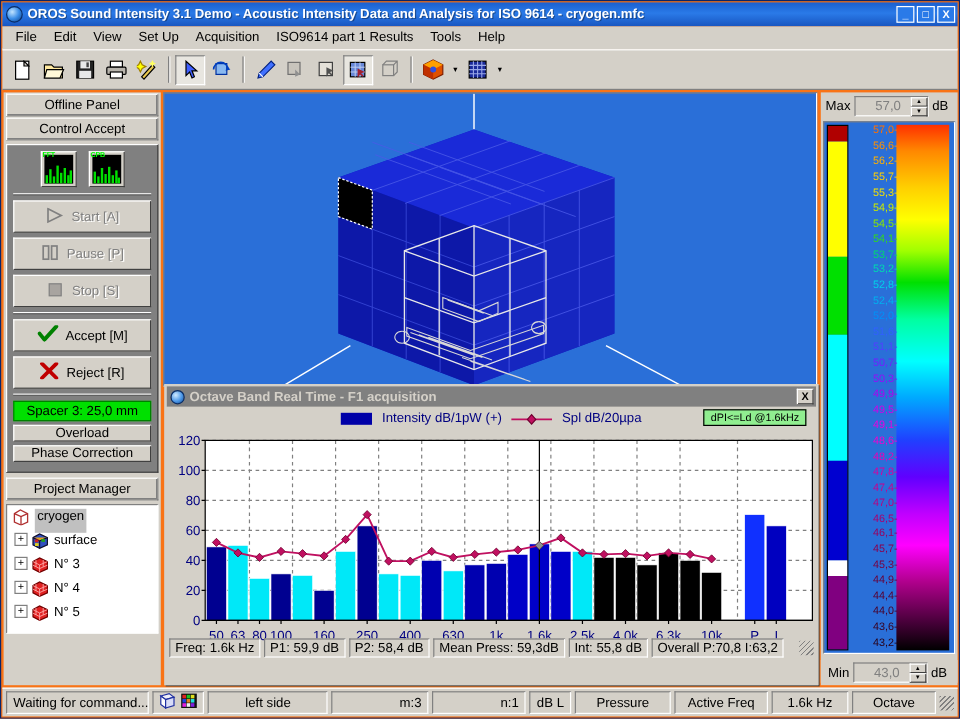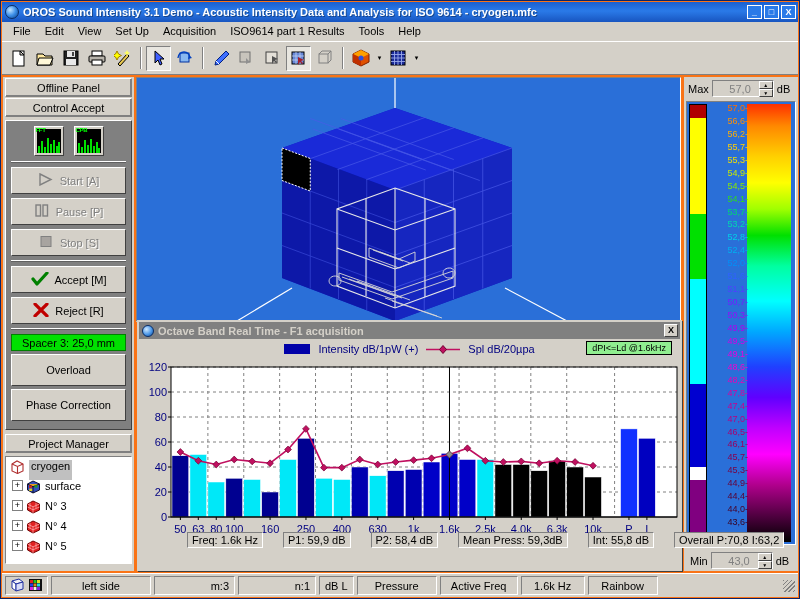--- a/index.html
+++ b/index.html
@@ -74,21 +74,21 @@
   .mini-spec i { position:absolute; bottom:0; width:2px; background:#00e000; }
   .mini-lbl { position:absolute; top:0px; left:1px; font-size:6px; color:#00ff00;
               font-weight:bold; letter-spacing:-0.3px; }
   .divider { height:0; border-top:1px solid #fff; border-bottom:1px solid #606060;
              margin:4px 1px; }
   .big-btn { height:27px; margin:4px 1px; background:#d4d0c8;
     border:1px solid #fff; border-right-color:#404040; border-bottom-color:#404040;
     display:flex; align-items:center; justify-content:center; gap:6px;
     font-size:11px; cursor:default; }
   .big-btn.disabled { color:#808080; text-shadow:1px 1px 0 #fff; }
-  .sm-btn { height:32px; margin:3px 1px; background:#d4d0c8;
+  .sm-btn { height:14px; margin:3px 1px; background:#d4d0c8;
     border:1px solid #fff; border-right-color:#404040; border-bottom-color:#404040;
     display:flex; align-items:center; justify-content:center;
     font-size:11px; cursor:default; }
   .spacer-btn { height:17px; margin:2px 1px; background:#00e000; color:#000;
     border:1px solid #008000; display:flex; align-items:center;
     justify-content:center; font-size:11px; cursor:default; }
 
   
   .pm-box { margin:4px 2px 0 2px; }
   .tree { background:#fff; border:1px solid #808080; border-right-color:#fff;
@@ -164,21 +164,21 @@
                 justify-content:center; gap:8px; }
   .lg-swatch { width:26px; height:10px; background:#0000a8; }
   .lg-txt { font-size:11px; color:#000080; white-space:nowrap; }
   .lg-line { display:inline-flex; align-items:center; }
   .lg-line svg { display:block; }
   .badge { position:absolute; right:8px; top:2px; background:#90ee90;
            border:1px solid #000; padding:1px 5px; font-size:9px; color:#000;
            white-space:nowrap; }
   .plot { position:absolute; left:0; top:20px; width:545px; height:188px; }
   .statusrow { position:absolute; left:0; bottom:0; width:541px; height:18px;
-               display:flex; align-items:center; gap:20px; padding:0 2px;margin-left:46px; }
+               display:flex; align-items:center; gap:3px; padding:0 2px; }
   .sfield { border:1px solid #808080; border-right-color:#fff;
             border-bottom-color:#fff; height:16px; display:flex;
             align-items:center; justify-content:center; font-size:11px;
             padding:0 4px; white-space:nowrap; background:#d4d0c8; }
   .grip { width:12px;height:12px;margin-left:auto;flex:none;
           background:repeating-linear-gradient(135deg,#808080 0 1px,transparent 1px 3px); }
 
   
   .statusbar { position:absolute; left:1px; bottom:1px; width:796px; height:24px;
                background:#d4d0c8; display:flex; align-items:center; gap:3px;
@@ -772,20 +772,21 @@
         <span class="sfield">P2: 58,4 dB</span>
         <span class="sfield">Mean Press: 59,3dB</span>
         <span class="sfield">Int: 55,8 dB</span>
         <span class="sfield">Overall P:70,8  I:63,2</span>
         <span class="grip"></span>
       </div>
     </div>
   </div>
 
   <div class="statusbar">
+    <span class="sb-field sb-grow">Waiting for command...</span>
     <span class="sb-icons">
       <span>
         <svg width="15" height="14">
             <path d="M2 3 L9 1 L13 4 L6 6 Z" fill="#f0f0f8" stroke="#2030a0"></path>
             <path d="M2 3 L2 10 L6 13 L6 6 Z" fill="#ffffff" stroke="#2030a0"></path>
             <path d="M6 6 L13 4 L13 11 L6 13 Z" fill="#d8dcf8" stroke="#2030a0"></path>
           </svg>
       </span>
       <span>
         <svg width="15" height="14">
@@ -802,17 +803,17 @@
           </svg>
       </span>
     </span>
     <span class="sb-field" style="width:100px;justify-content:center">left side</span>
     <span class="sb-field" style="width:81px;justify-content:flex-end">m:3</span>
     <span class="sb-field" style="width:78px;justify-content:flex-end">n:1</span>
     <span class="sb-field">dB L</span>
     <span class="sb-field" style="width:80px;justify-content:center">Pressure</span>
     <span class="sb-field" style="width:78px;justify-content:center">Active Freq</span>
     <span class="sb-field" style="width:64px;justify-content:center">1.6k Hz</span>
-    <span class="sb-field" style="width:70px;justify-content:center">Rainbow</span>
+    <span class="sb-field" style="width:70px;justify-content:center">Octave</span>
     <span class="grip"></span>
   </div>
 
 </div>
 
 </body></html>

